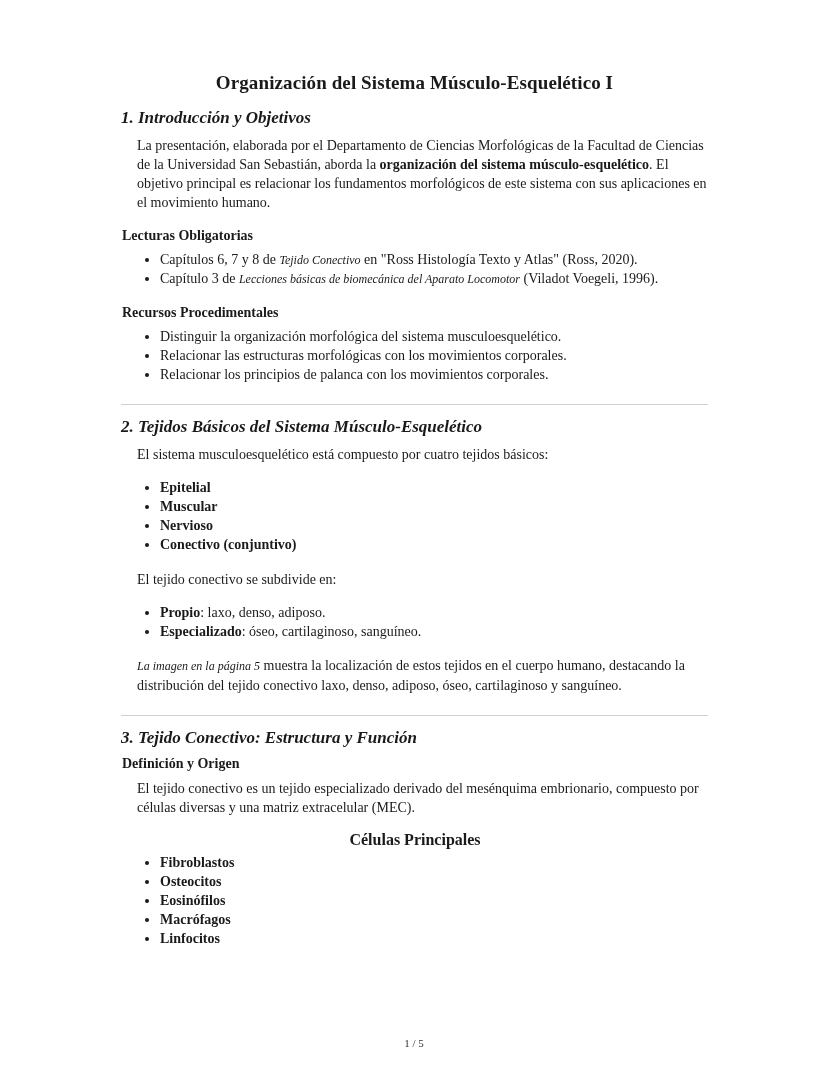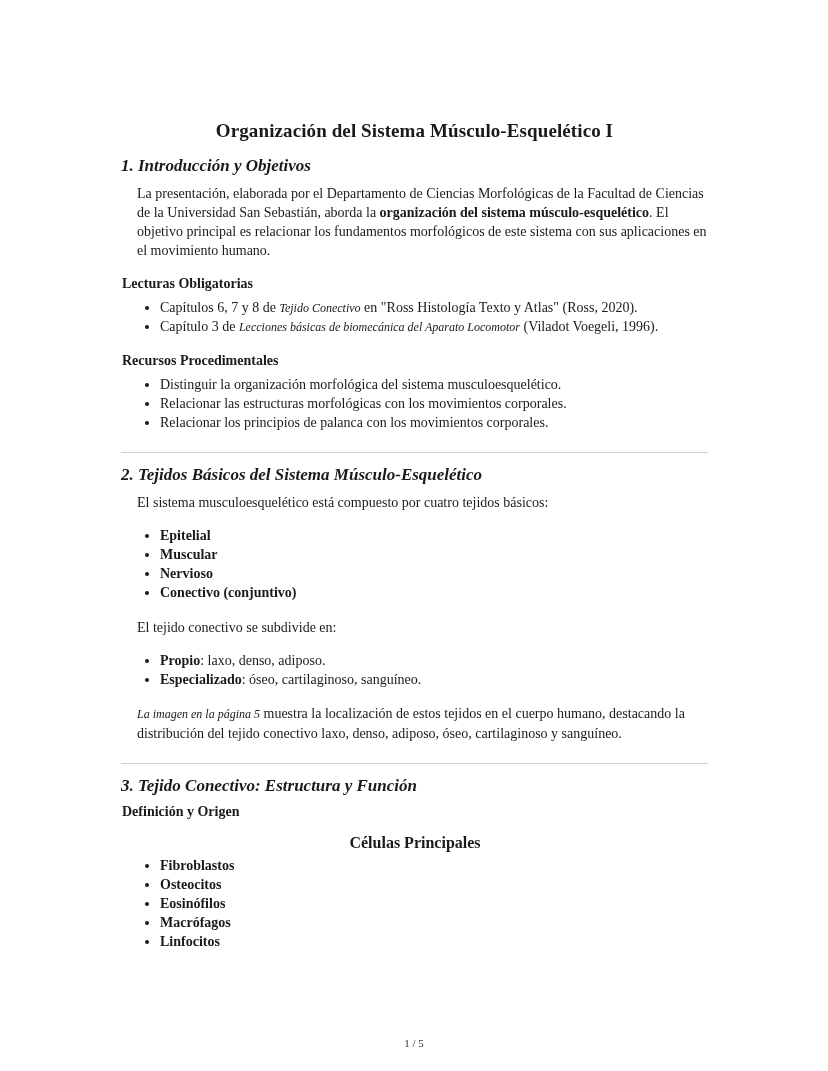--- a/index.html
+++ b/index.html
@@ -7,21 +7,21 @@
   body {
     font-family: "Liberation Serif", "DejaVu Serif", serif;
     color: #1a1a1a;
   }
   .page {
     position: relative;
     width: 828px;
     height: 1071px;
     margin: 0 auto;
     background: #ffffff;
-    padding: 120px 120px 0 121px;
+    padding: 72px 120px 0 121px;
     overflow: hidden;
   }
   .doc-title {
     text-align: center;
     font-size: 19px;
     font-weight: bold;
     margin-bottom: 14px;
     letter-spacing: 0.1px;
   }
   h2.section-heading {
@@ -127,20 +127,21 @@
   </ul>
 
   <p class="body-text"><span class="italic-small">La imagen en la página 5</span><span> muestra la localización de estos tejidos en el cuerpo humano, destacando la distribución del tejido conectivo laxo, denso, adiposo, óseo, cartilaginoso y sanguíneo.</span></p>
 
   <hr class="divider">
 
   <h2 class="section-heading">3. Tejido Conectivo: Estructura y Función</h2>
 
   <h3 class="subheading" style="margin-top:6px;">Definición y Origen</h3>
 
+  <p class="body-text">El tejido conectivo es un tejido especializado derivado del mesénquima embrionario, compuesto por células diversas y una matriz extracelular (MEC).</p>
 
   <h4 class="subheading-small">Células Principales</h4>
   <ul class="bullets">
     <li class="bold">Fibroblastos</li>
     <li class="bold">Osteocitos</li>
     <li class="bold">Eosinófilos</li>
     <li class="bold">Macrófagos</li>
     <li class="bold">Linfocitos</li>
   </ul>
 

